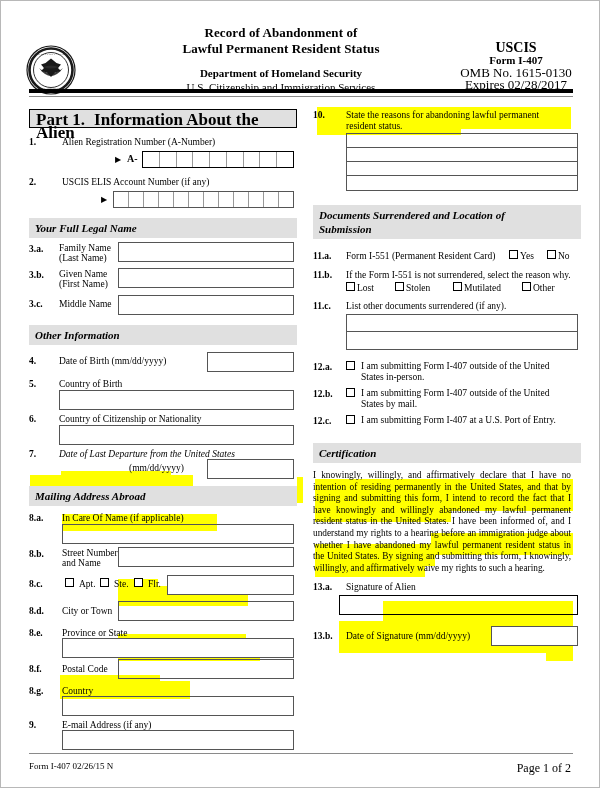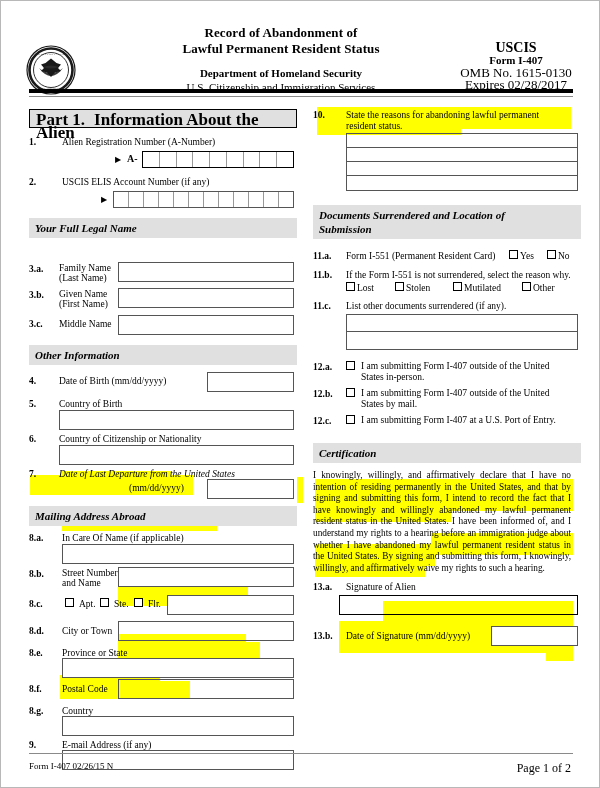--- a/index.html
+++ b/index.html
@@ -333,21 +333,21 @@
             <i></i>
             <i></i>
             <i></i>
             <i></i>
             <i></i>
         </div>
       </div>
 
       <div class="sec-header" style="margin-top:6px;">Your Full Legal Name</div>
 
-      <div class="row" style="height:24px;margin-top:24px;">
+      <div class="row" style="height:24px;margin-top:4px;">
         <span class="num" style="top:1px;">3.a.</span>
         <span class="lbl" style="position:absolute;left:30px;top:0;">Family Name</span>
         <span class="lbl" style="position:absolute;left:30px;top:10px;">(Last Name)</span>
         <div class="box tall" style="position:absolute;left:89px;top:0;width:176px;"></div>
       </div>
 
       <div class="row" style="height:24px;margin-top:2px;">
         <span class="num" style="top:1px;">3.b.</span>
         <span class="lbl" style="position:absolute;left:30px;top:0;">Given Name</span>
         <span class="lbl" style="position:absolute;left:30px;top:10px;">(First Name)</span>

